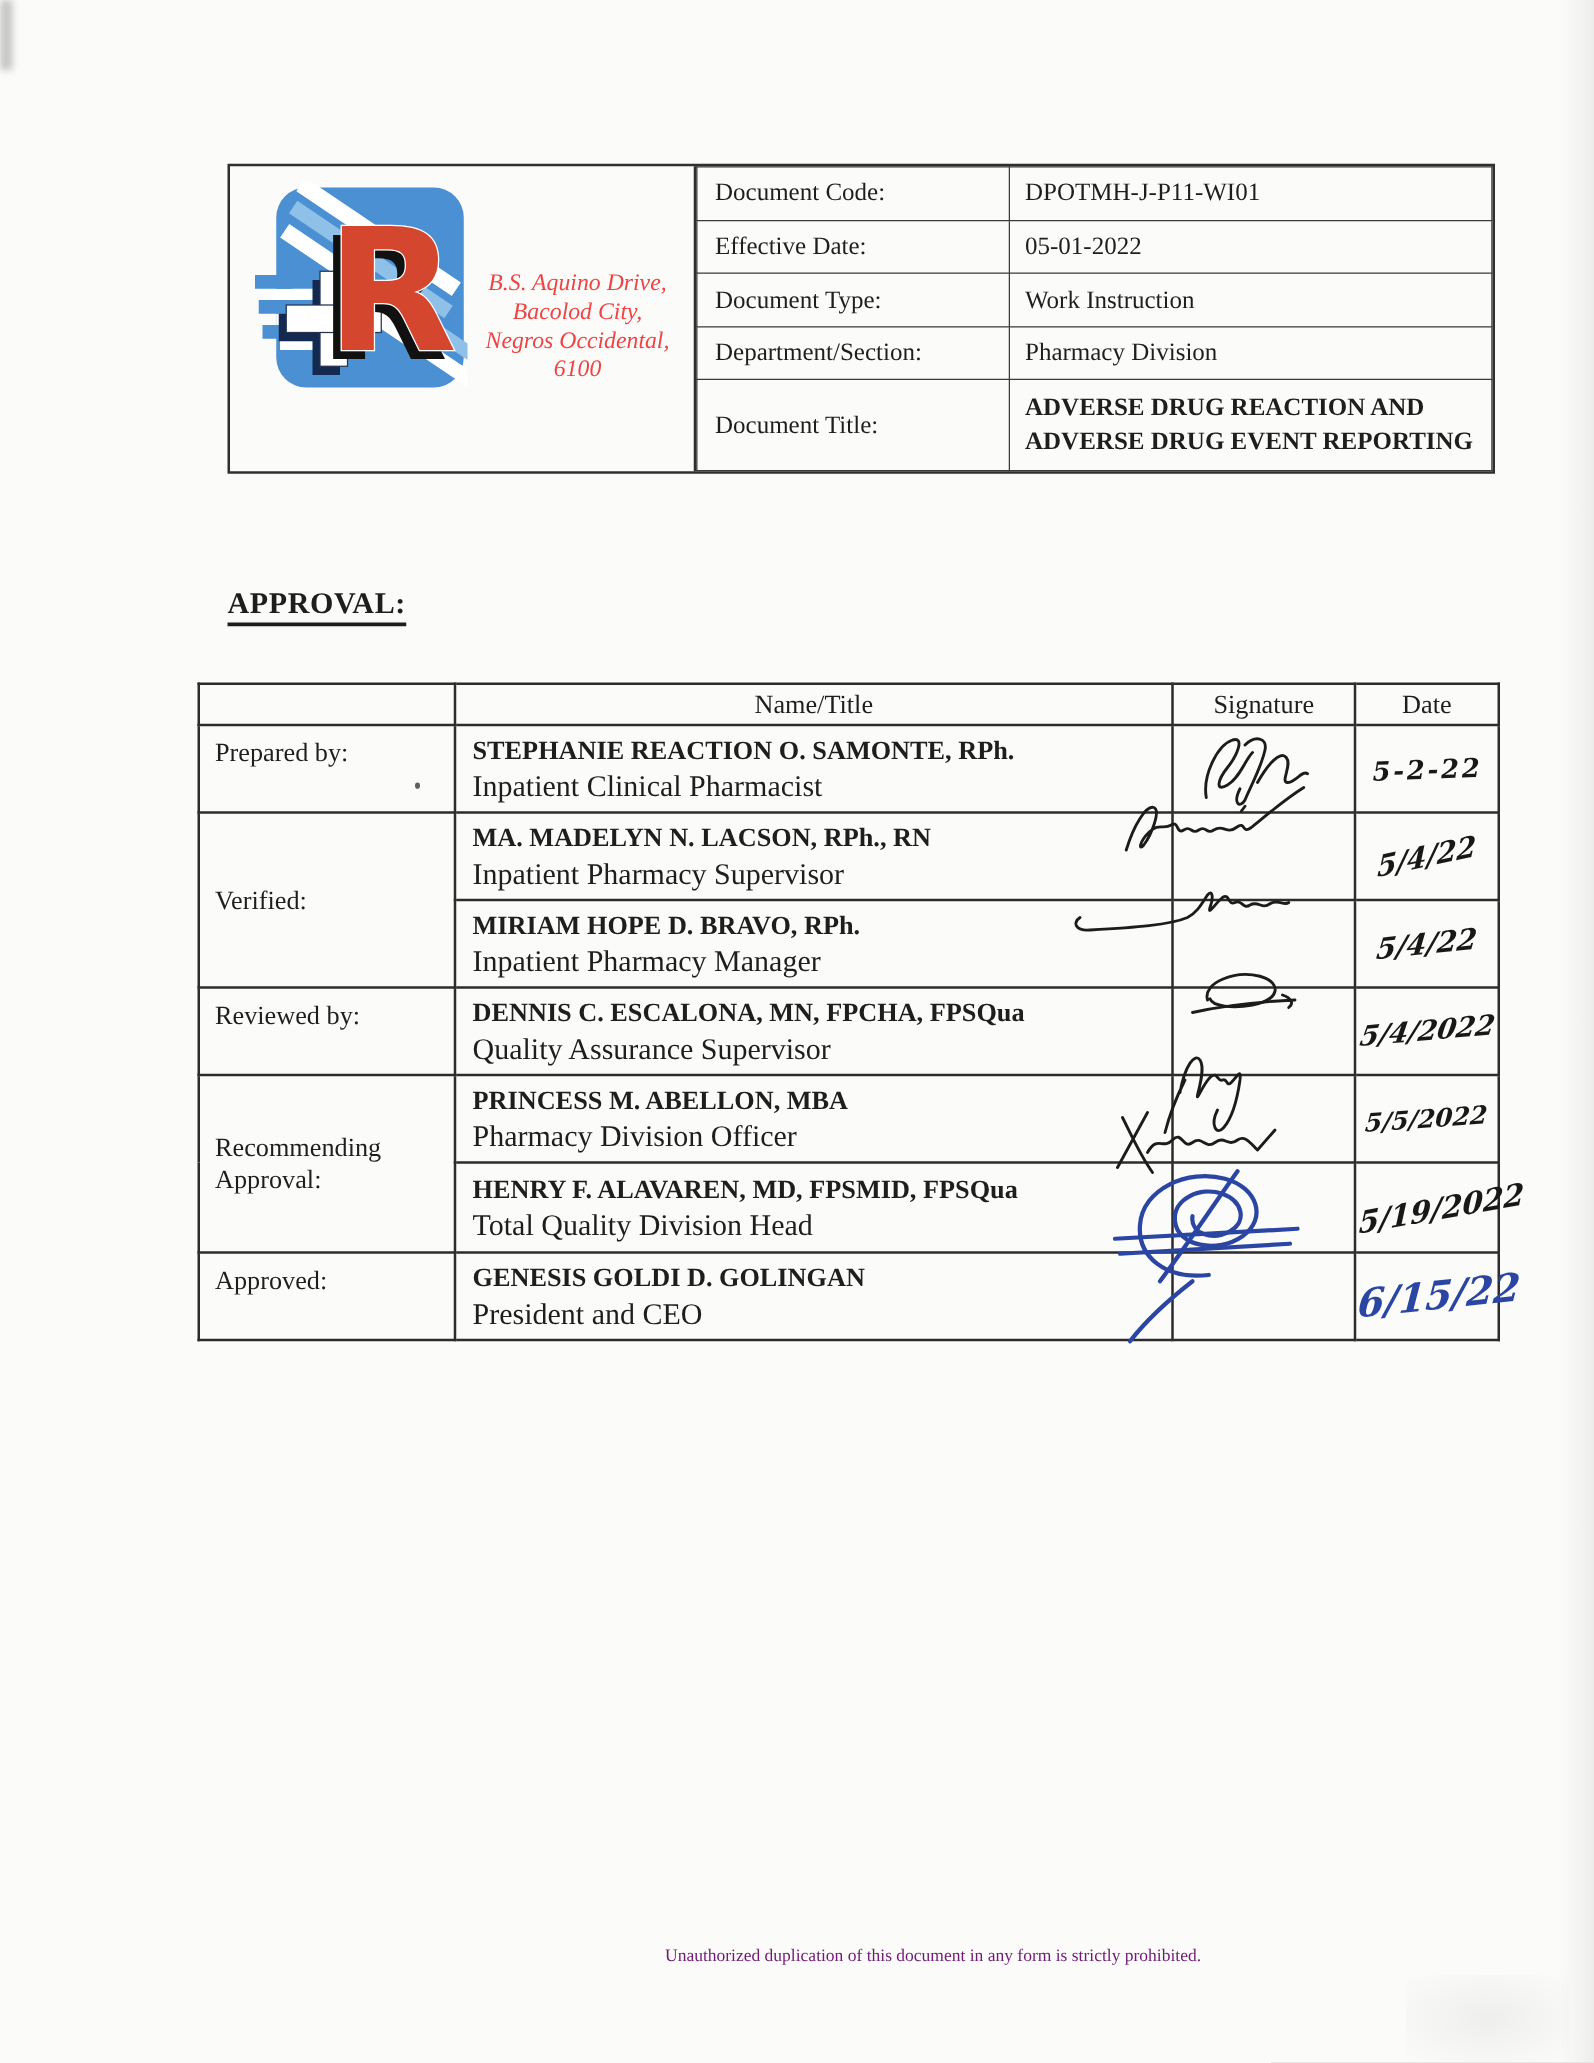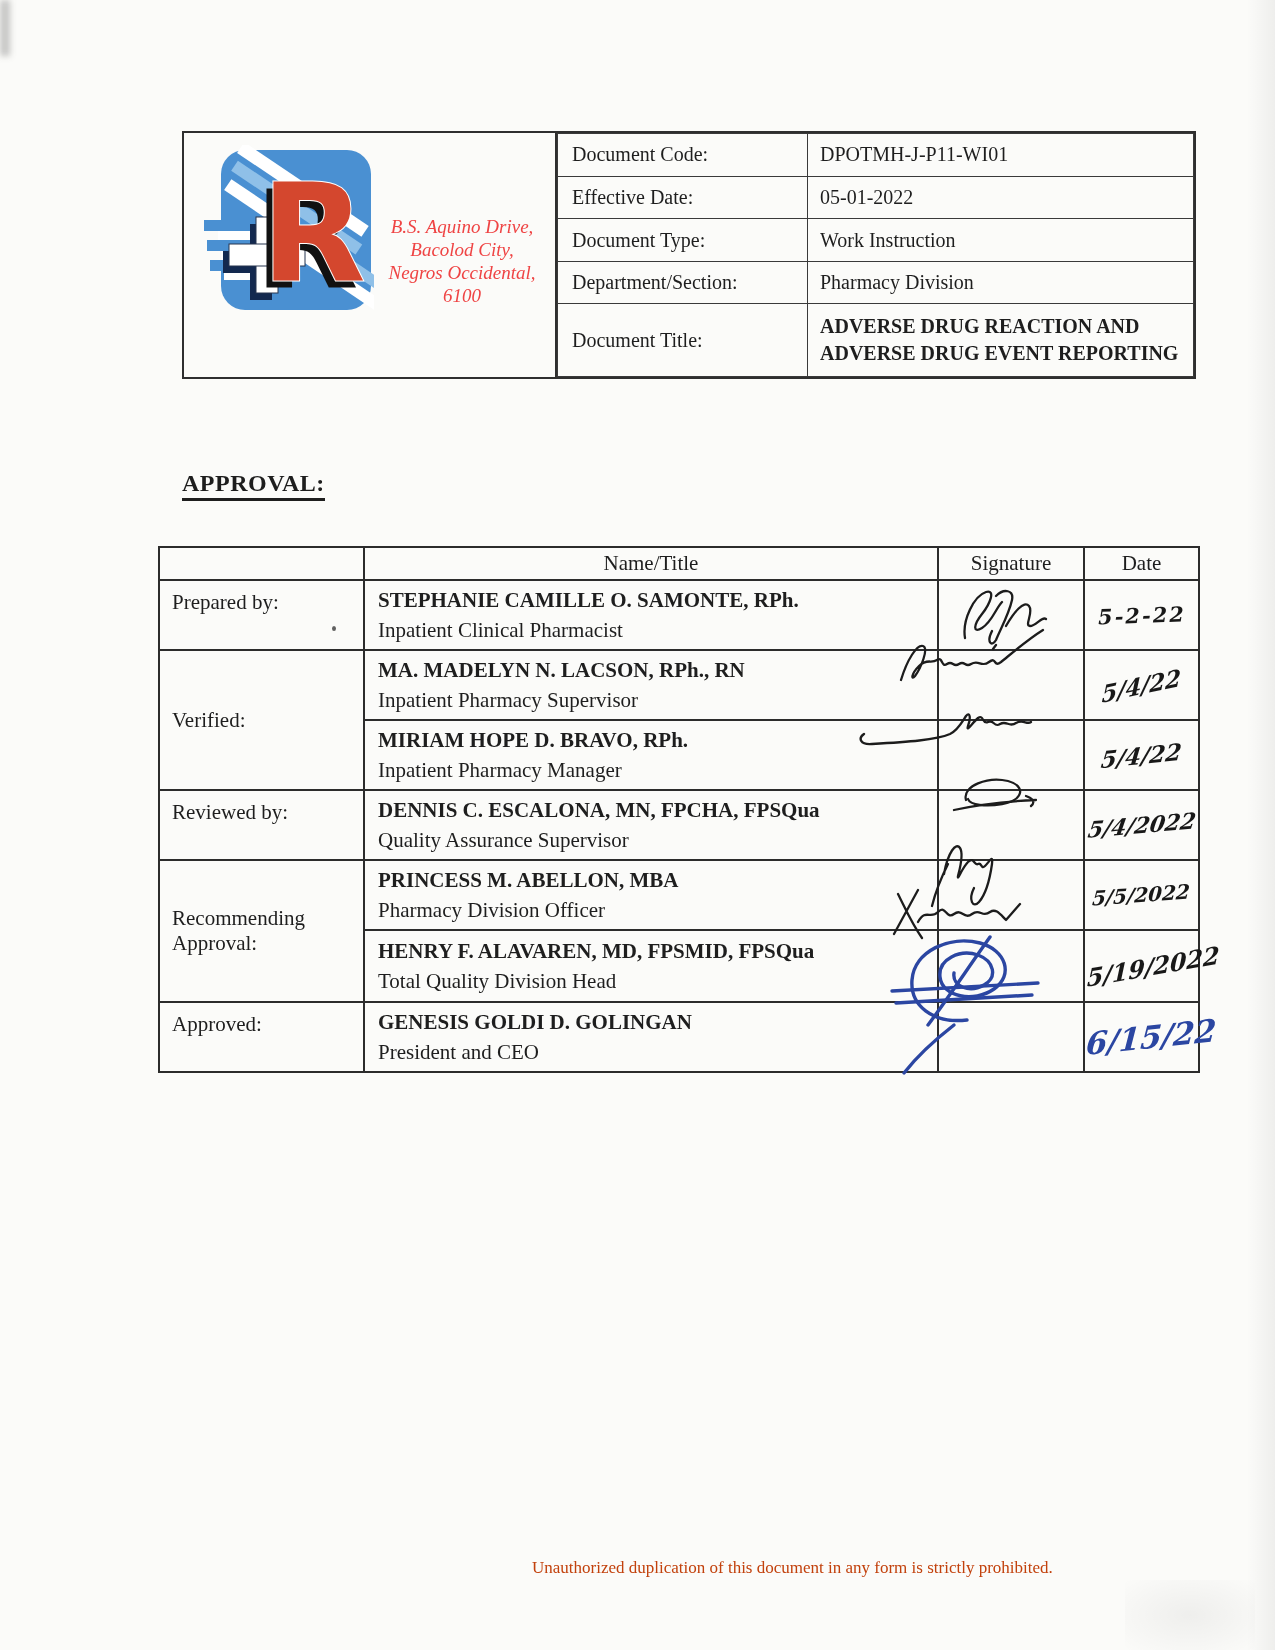--- a/index.html
+++ b/index.html
@@ -51,42 +51,42 @@
     position:absolute; left:158px; top:546px; width:1040px;
     border-collapse:collapse; table-layout:fixed;
   }
   table.approval td { border:2px solid #2c2c2c; box-sizing:border-box; }
   table.approval tr.hdr { height:33px; }
   table.approval tr.hdr td { text-align:center; font-size:21px; padding:2px 0; }
   .stage { font-size:21px; vertical-align:top; padding:9px 8px 0 12px; }
   .stage.vmid { vertical-align:middle; padding-top:0; }
   .namecell { padding:4px 8px 4px 13px; vertical-align:middle; }
   .nm  { font-weight:bold; font-size:21px; line-height:30px; }
-  .ttl { font-size:21px; line-height:30px; }
+  .ttl { font-size:24px; line-height:30px; }
   .sigcell { position:relative; }
   .datecell { text-align:center; vertical-align:middle; overflow:visible; }
   .hand { display:inline-block; font-family:"DejaVu Serif",serif; font-style:italic; font-weight:600; color:#181818; white-space:nowrap; }
   .d0 { font-size:21px; transform:rotate(-2deg); letter-spacing:2px; }
   .d1 { font-size:23px; transform:rotate(-12deg) skewX(-14deg); }
   .d2 { font-size:23px; transform:rotate(-6deg)  skewX(-12deg); }
   .d3 { font-size:22px; transform:rotate(-5deg)  skewX(-14deg); }
   .d4 { font-size:20px; transform:rotate(-4deg)  skewX(-8deg); }
   .d5 { font-size:24px; transform:rotate(-10deg) skewX(-12deg); }
   .d6 { font-size:31px; transform:rotate(-6deg)  skewX(-10deg); color:#2b46a2; font-weight:bold; }
 
   
   .sig { position:absolute; overflow:visible; pointer-events:none; }
   .sig path { fill:none; stroke:#1c1c1c; stroke-width:2.3; stroke-linecap:round; stroke-linejoin:round; }
   .sig.blue path { stroke:#2b46a2; stroke-width:3.4; }
 
   .stray-dot { position:absolute; left:332px; top:626px; width:4px; height:5px; background:#3a3a3a; border-radius:50%; opacity:.8; }
 
   .footer {
     position:absolute; left:532px; top:1558px; width:640px;
-    font-size:17px; color:#c2410c;
+    font-size:14px; color:#701a75;
   }
 </style>
 </head>
 <body>
 
 <div class="page">
   <div class="scan-right"></div>
   <div class="scan-corner-tl"></div>
   <div class="scan-smudge-br"></div>
 
@@ -172,21 +172,21 @@
     <tbody>
         <tr class="hdr">
       <td></td>
       <td>Name/Title</td>
       <td>Signature</td>
       <td>Date</td>
     </tr>
     <tr style="height:66px">
       <td class="stage">Prepared by:</td>
       <td class="namecell">
-        <div class="nm">STEPHANIE CAMILLE O. SAMONTE, RPh.</div>
+        <div class="nm">STEPHANIE REACTION O. SAMONTE, RPh.</div>
         <div class="ttl">Inpatient Clinical Pharmacist</div>
       </td>
       <td class="sigcell"></td>
       <td class="datecell"><span class="hand d0">5-2-22</span></td>
     </tr>
     <tr style="height:64px">
       <td class="stage vmid" rowspan="2">Verified:</td>
       <td class="namecell">
         <div class="nm">MA. MADELYN N. LACSON, RPh., RN</div>
         <div class="ttl">Inpatient Pharmacy Supervisor</div>

